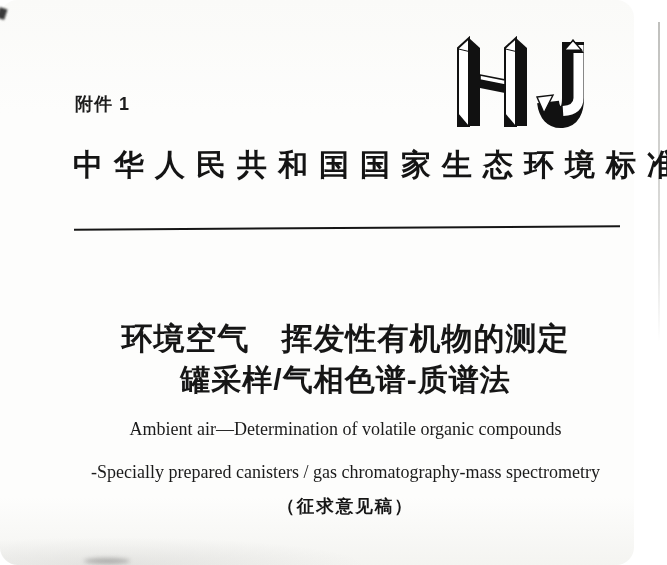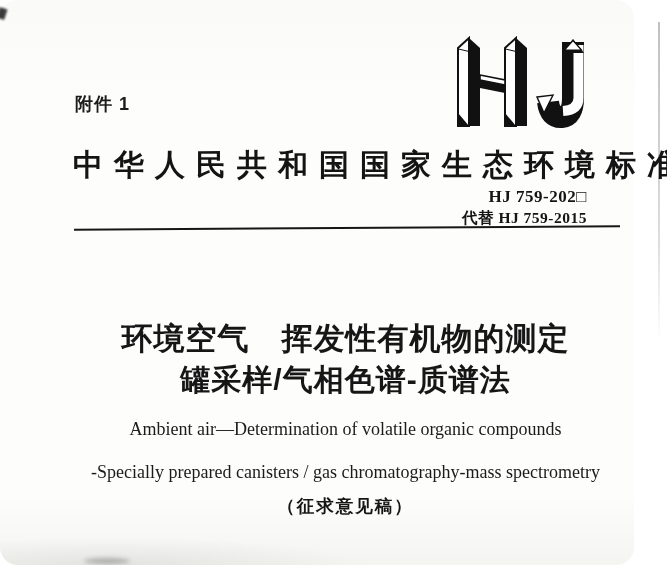--- a/index.html
+++ b/index.html
@@ -99,24 +99,20 @@
 
     <path d="M117,6 L117,62 Q117,80 106,81 Q94,82 92,66" fill="none" stroke="#111111" stroke-width="22"></path>
     <path d="M122.5,9 L122.5,62 Q122.5,74 107,75" fill="none" stroke="#ffffff" stroke-width="10"></path>
     <polygon points="106,17 117,3 128,17" fill="#111111"></polygon>
     <polygon points="108.5,14 125.5,14 117,4.5" fill="#ffffff" stroke="#111111" stroke-width="1.2"></polygon>
     <polygon points="81,61 97,59 88,77" fill="#ffffff" stroke="#111111" stroke-width="1.4"></polygon>
   </svg>
 
   <h1 class="heading">中华人民共和国国家生态环境标准</h1>
 
-  <div class="std-block">
-    <div class="std-code">HJ 759-202□</div>
-    <div class="std-repl">代替 HJ 759-2015</div>
-  </div>
 
   <div class="rule"></div>
 
   <div class="cx title-cn1">环境空气　挥发性有机物的测定</div>
   <div class="cx title-cn2">罐采样/气相色谱-质谱法</div>
 
   <div class="cx title-en title-en1">Ambient air—Determination of volatile organic compounds</div>
   <div class="cx title-en title-en2">-Specially prepared canisters / gas chromatography-mass spectrometry</div>
 
   <div class="cx draft">（征求意见稿）</div>

